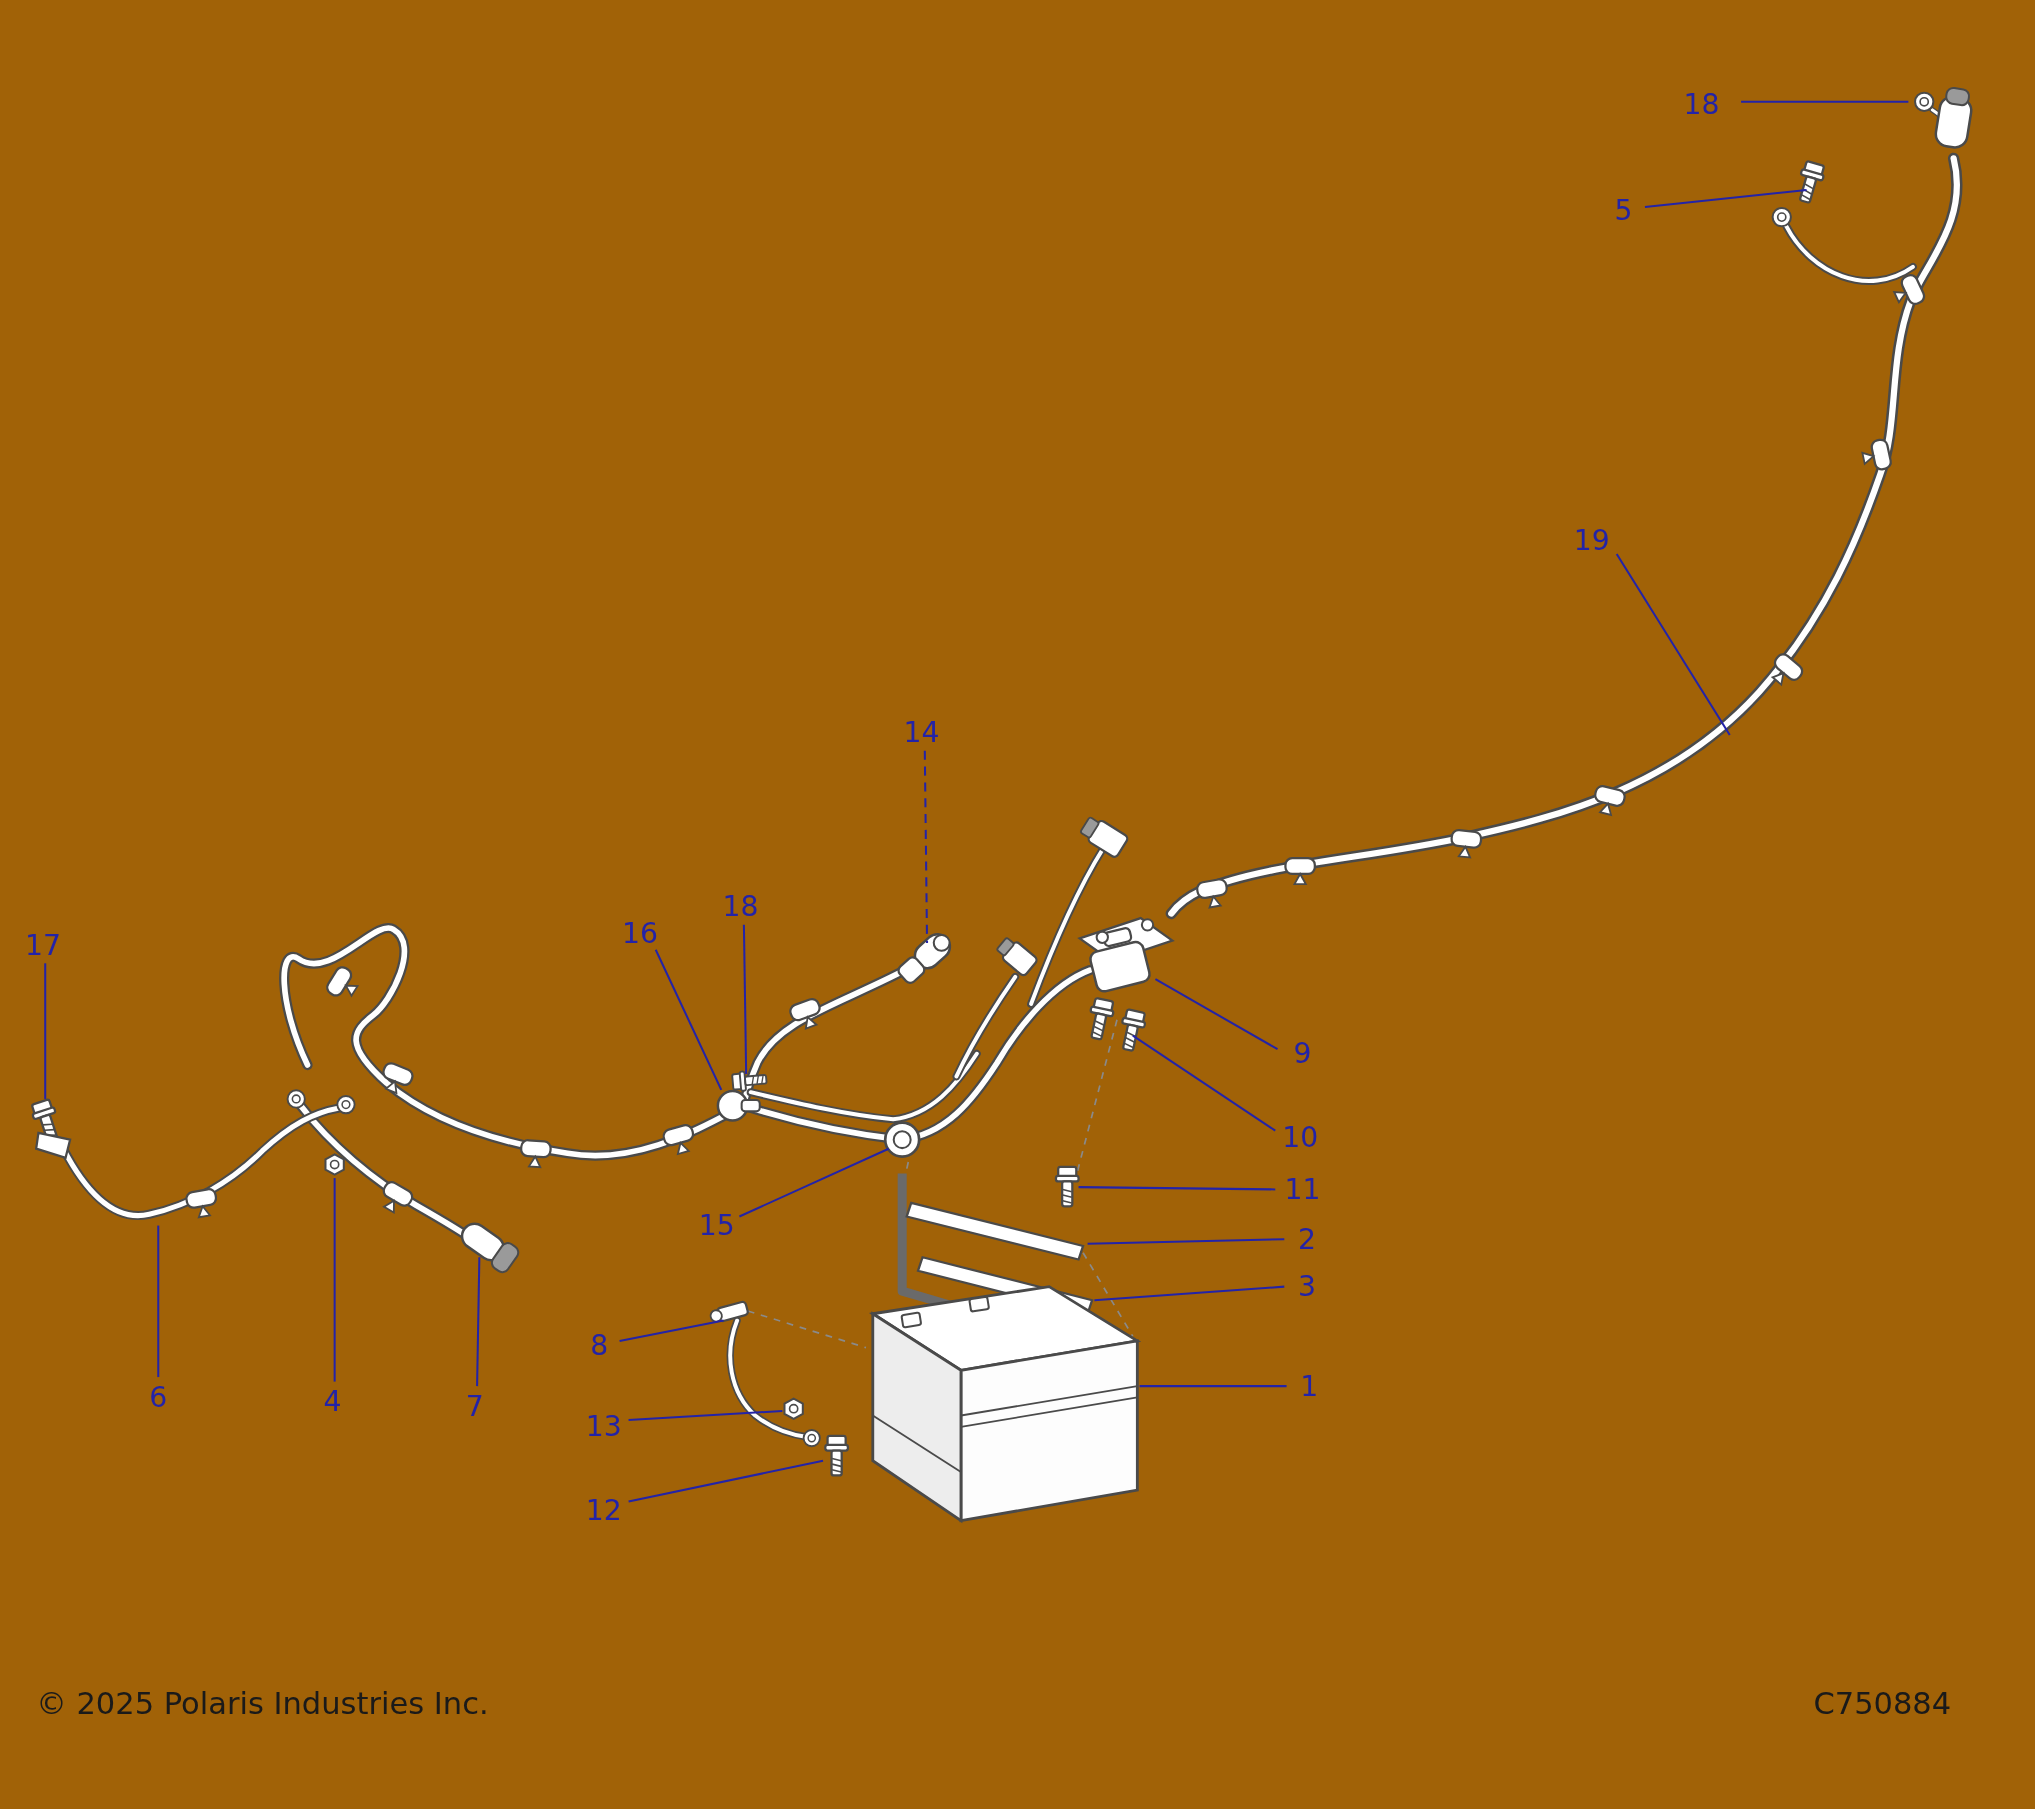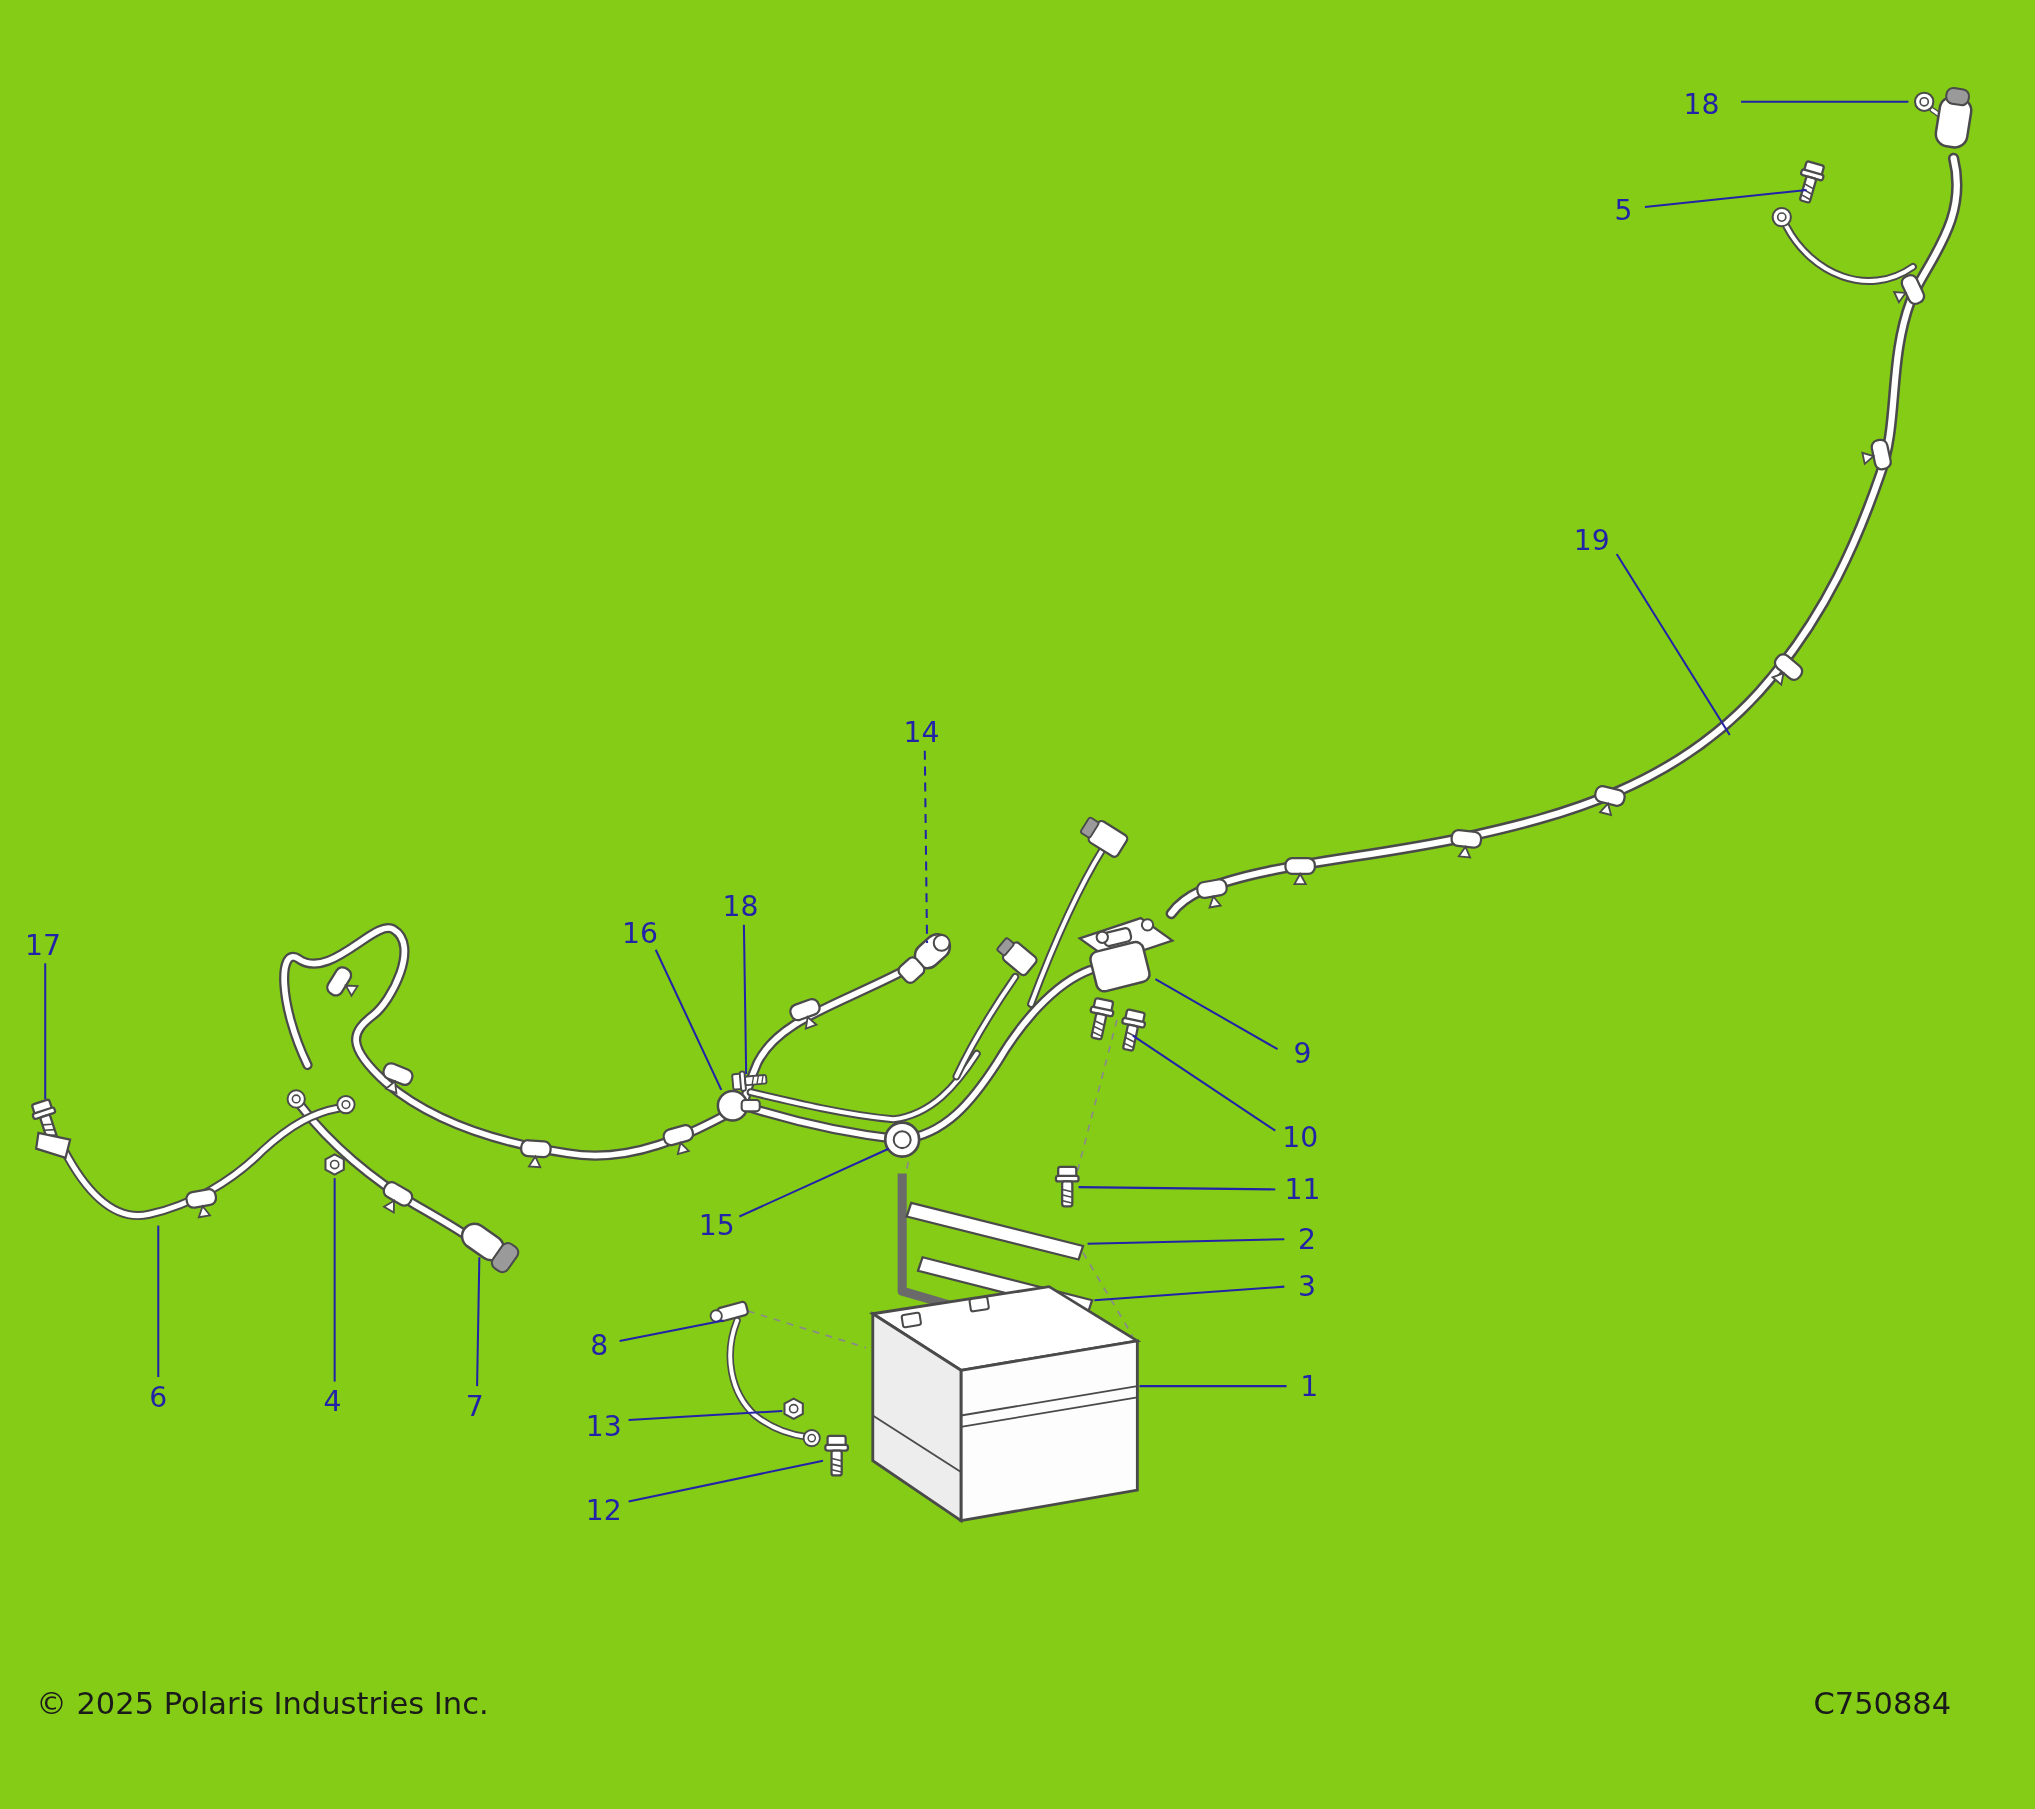--- a/index.html
+++ b/index.html
@@ -1,16 +1,16 @@
 <!DOCTYPE html>
 <html style="font-size:9px"><head>
 <meta charset="utf-8">
 <style>
   html,body{margin:0;padding:0;background:#ffffff;}
-  #stage{width:2035px;height:1809px;position:relative;background:#84cc16;overflow:hidden;}
+  #stage{width:2035px;height:1809px;position:relative;background:#a16207;overflow:hidden;}
   svg{display:block;}
   .callout{
     fill:#2323a8;
     font-family:"DejaVu Sans",sans-serif;
     font-size:25px;
     text-anchor:middle;
     dominant-baseline:central;
   }
   .leader{stroke:#2323a8;stroke-width:1.8;fill:none;}
   .leader.dashed{stroke-dasharray:8 6;}

